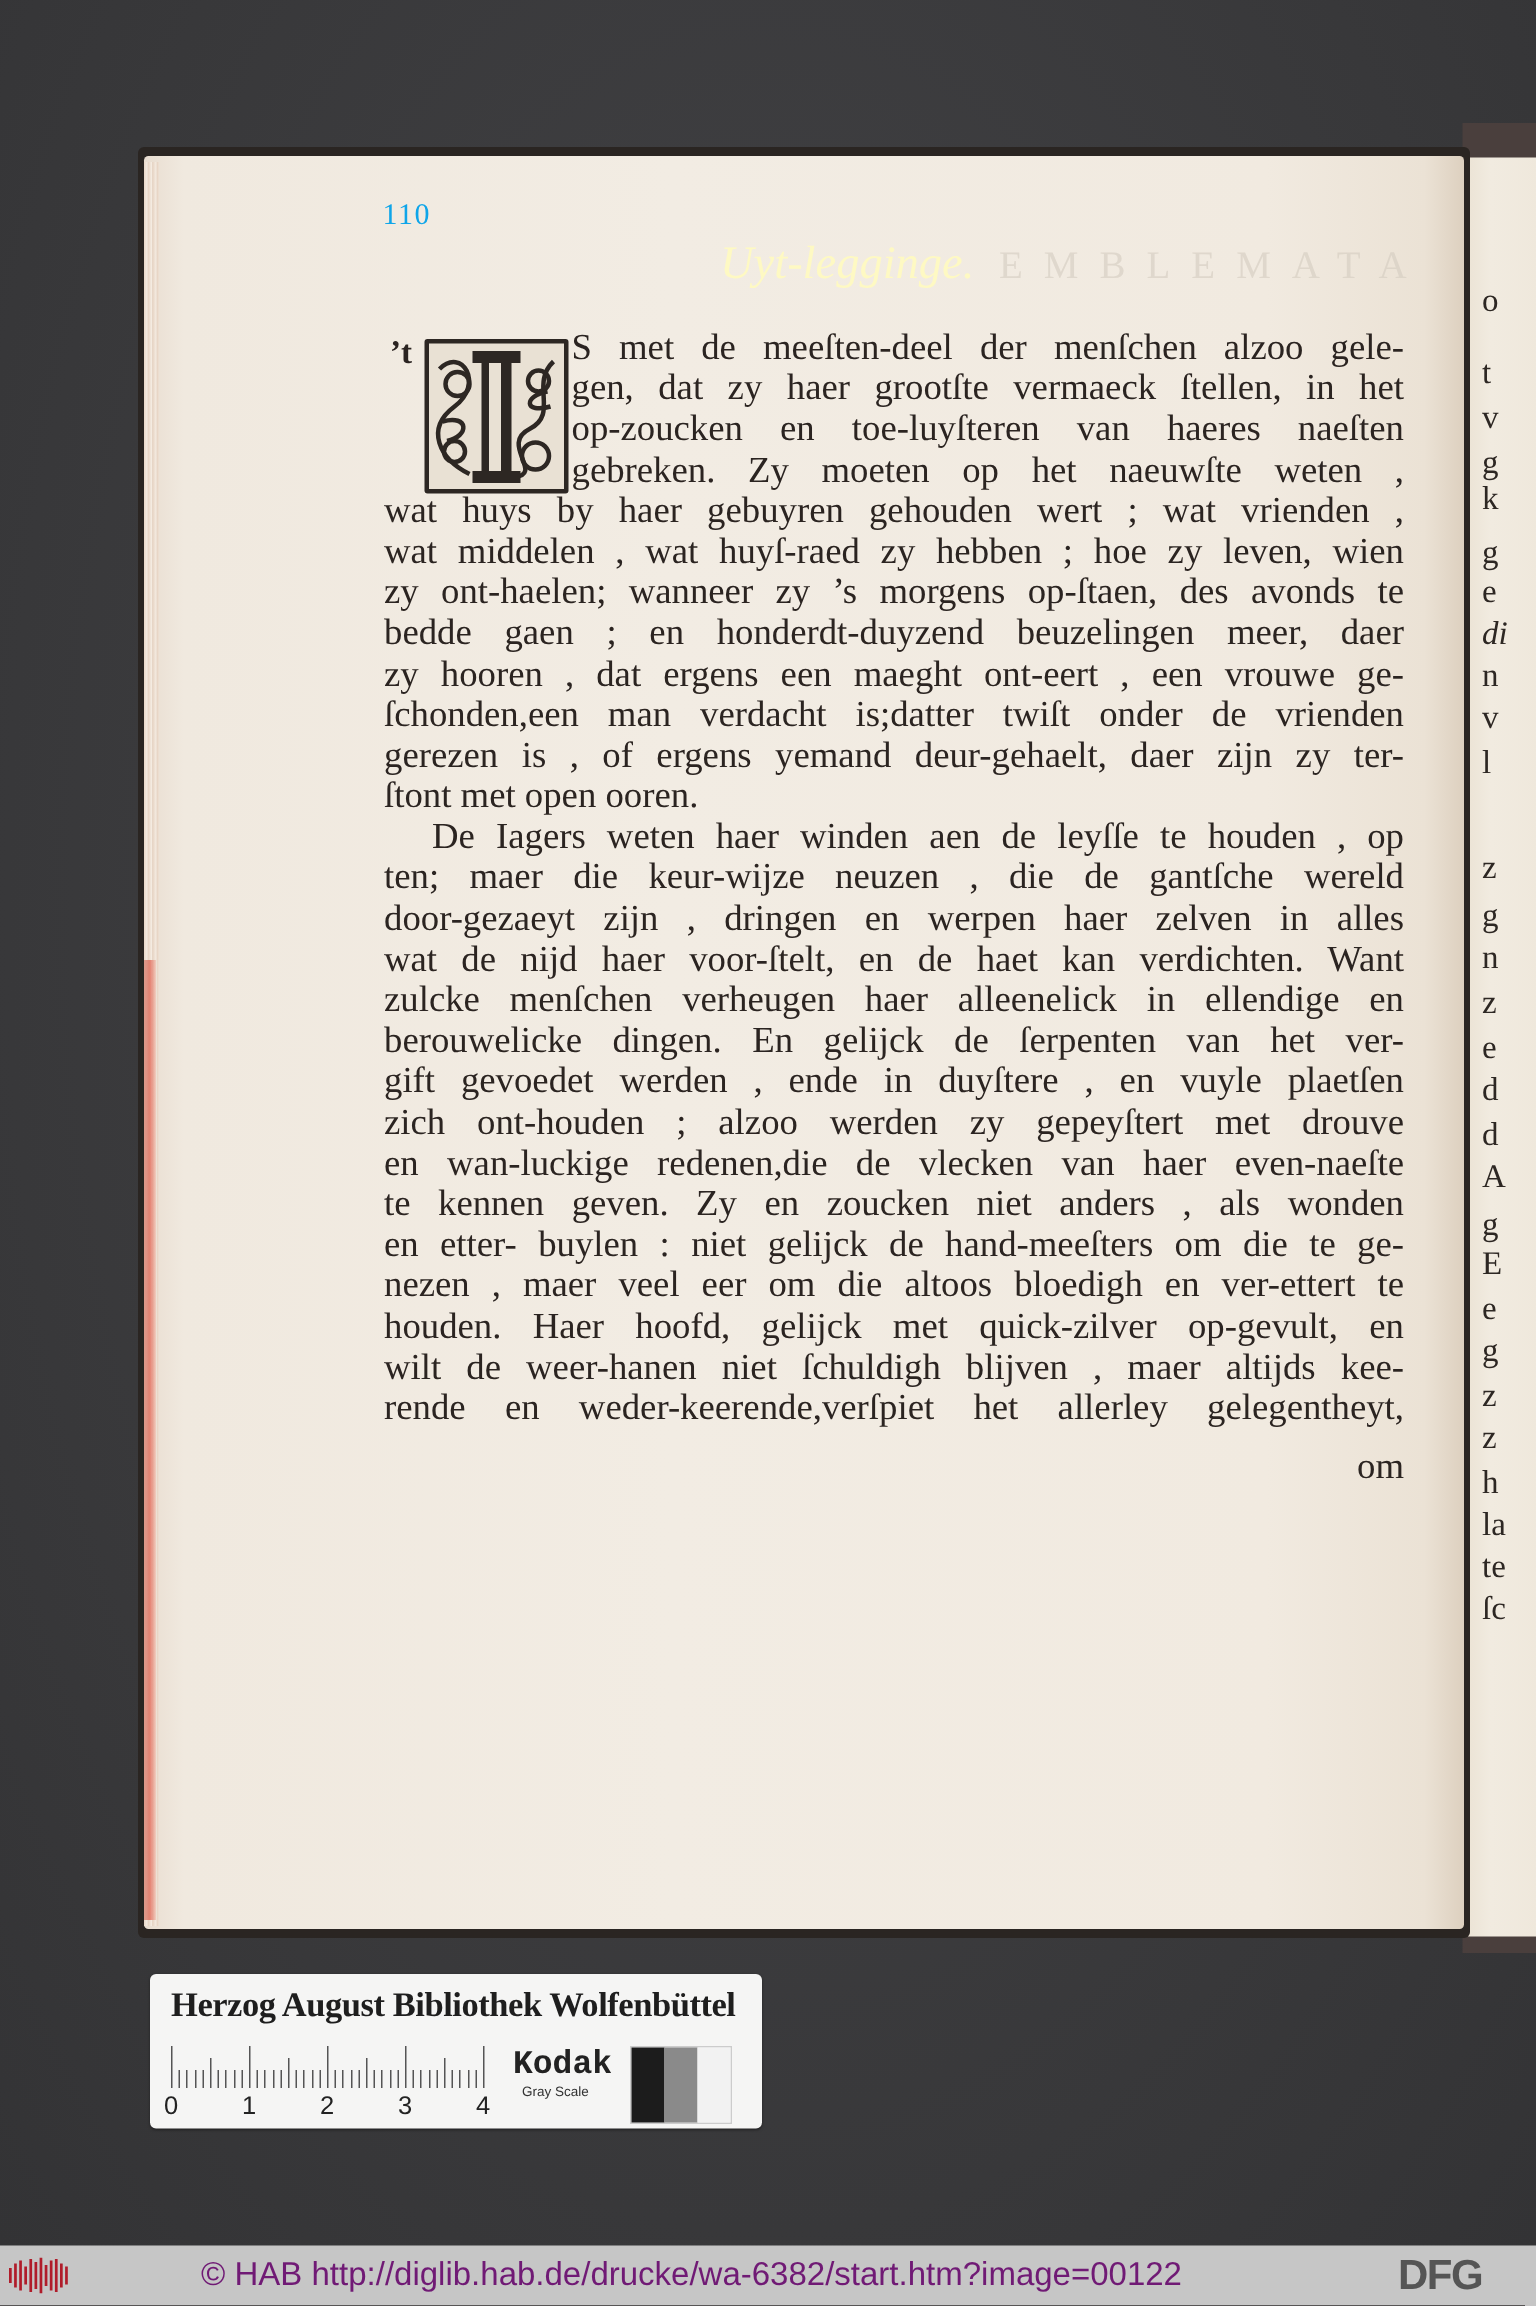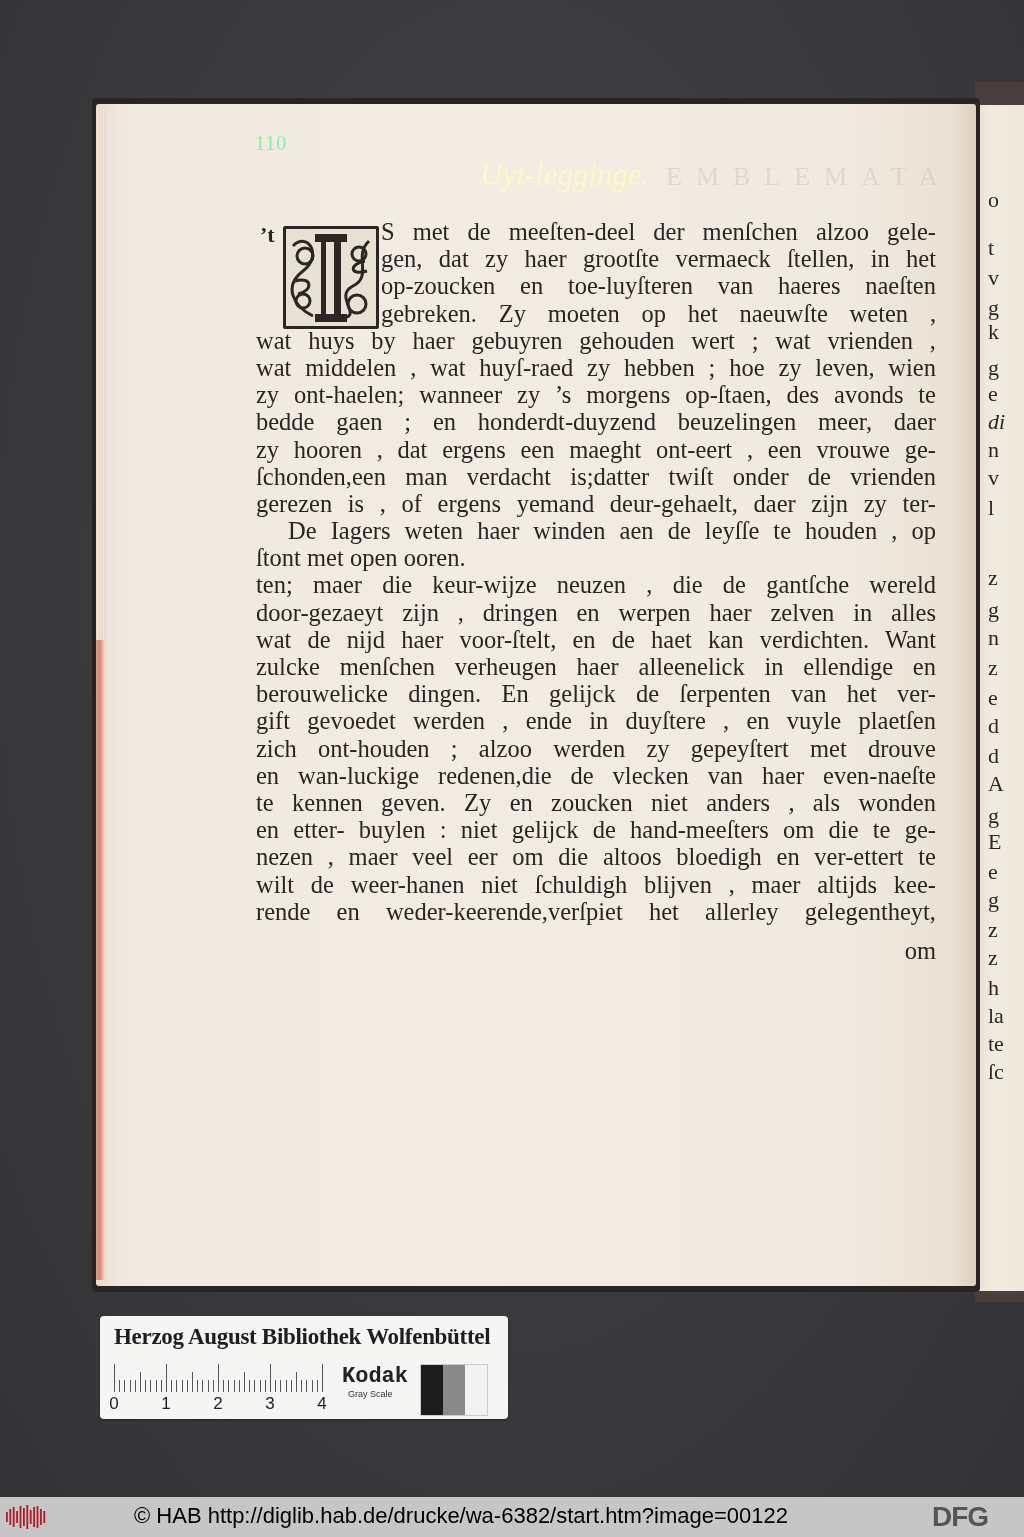--- a/index.html
+++ b/index.html
@@ -41,21 +41,21 @@
     .page-edge-red {
       position: absolute; left: 96px; top: 640px; width: 8px; height: 640px;
       background: linear-gradient(90deg, #d8897a 0%, #e26b5a 50%, #f0c7b8 100%);
       opacity: 0.8;
     }
     .page-edge-layers {
       position: absolute; left: 96px; top: 108px; width: 10px; height: 1176px;
       background: repeating-linear-gradient(90deg, #e8d6c6 0px, #f4ebe1 2px, #e0cbb9 3px);
     }
     .page-number {
-      position: absolute; left: 255px; top: 132px; font-size: 20px; color: #86efac; letter-spacing: 1px;
+      position: absolute; left: 255px; top: 132px; font-size: 20px; color: #0ea5e9; letter-spacing: 1px;
     }
     .heading {
       position: absolute; left: 480px; top: 157px; font-size: 31px; font-style: italic; color: #fef9c3; text-align: center;
     }
     .show-through {
       position: absolute; left: 620px; top: 162px; font-size: 26px; color: #d4ccc0; letter-spacing: 14px; opacity: 0.6; margin-left: 46px;
     }
     .dropcap-prefix {
       position: absolute; left: 260px; top: 222px; font-size: 22px; font-weight: bold; color: #2b2421;
     }
@@ -103,21 +103,21 @@
     }
     .grayscale div { flex: 1; }
     
     .footer {
       position: absolute; left: 0; top: 1497px; width: 1024px; height: 40px;
       background: #c6c6c6;
     }
     .footer-logo { position: absolute; left: 6px; top: 8px; width: 42px; height: 24px; }
     .footer-text {
       position: absolute; left: 134px; top: 6px; font-family: "Liberation Sans", sans-serif;
-      font-size: 22px; color: #000000; white-space: nowrap;
+      font-size: 22px; color: #701a75; white-space: nowrap;
     }
     .dfg {
       position: absolute; left: 932px; top: 4px; font-family: "Liberation Sans", sans-serif; font-weight: bold;
       font-size: 28px; color: #555; letter-spacing: -1px;
     }
   </style>
 </head>
 <body>
 
 <div class="backdrop"></div>
@@ -192,33 +192,34 @@
     <div class="line indent-drop">gen, dat zy haer grootſte vermaeck ſtellen, in het</div>
     <div class="line indent-drop">op-zoucken en toe-luyſteren van haeres naeſten</div>
     <div class="line indent-drop">gebreken.  Zy moeten op het naeuwſte weten ,</div>
     <div class="line">wat huys by haer gebuyren gehouden wert ; wat vrienden ,</div>
     <div class="line">wat middelen , wat huyſ-raed zy hebben ; hoe zy leven, wien</div>
     <div class="line">zy ont-haelen; wanneer zy ’s morgens op-ſtaen, des avonds te</div>
     <div class="line">bedde gaen ; en honderdt-duyzend beuzelingen meer, daer</div>
     <div class="line">zy hooren , dat ergens een maeght ont-eert ,  een vrouwe ge-</div>
     <div class="line">ſchonden,een man verdacht is;datter twiſt onder de vrienden</div>
     <div class="line">gerezen is ,  of ergens yemand deur-gehaelt, daer zijn zy ter-</div>
+    <div class="line last">ſtont met open ooren.</div>
     <div class="line para-start">De Iagers weten haer winden aen de leyſſe te houden , op</div>
-    <div class="line last">ſtont met open ooren.</div>
     <div class="line">ten; maer die keur-wijze neuzen , die de gantſche wereld</div>
     <div class="line">door-gezaeyt zijn , dringen en werpen haer zelven in alles</div>
     <div class="line">wat de nijd haer voor-ſtelt, en de haet kan verdichten. Want</div>
     <div class="line">zulcke menſchen verheugen haer alleenelick in ellendige en</div>
     <div class="line">berouwelicke dingen.  En gelijck de ſerpenten van het ver-</div>
     <div class="line">gift gevoedet werden , ende in duyſtere , en vuyle plaetſen</div>
     <div class="line">zich ont-houden ; alzoo werden zy gepeyſtert met drouve</div>
     <div class="line">en wan-luckige redenen,die de vlecken van haer even-naeſte</div>
     <div class="line">te kennen geven.  Zy en zoucken niet anders ,  als wonden</div>
     <div class="line">en etter- buylen : niet gelijck de hand-meeſters om die te ge-</div>
     <div class="line">nezen , maer veel eer om die altoos bloedigh en ver-ettert te</div>
+    <div class="line">houden.  Haer hoofd, gelijck met quick-zilver op-gevult, en</div>
     <div class="line">wilt de weer-hanen niet ſchuldigh blijven , maer altijds kee-</div>
     <div class="line">rende en weder-keerende,verſpiet het allerley gelegentheyt,</div>
     <div class="line catch">om</div>
   </div>
 
 <div class="label-card">
   <div class="label-title">Herzog August Bibliothek Wolfenbüttel</div>
   <div class="ruler" id="ruler">
       <div class="tick" style="left: 0px; height: 28px;"></div>
       <div class="tick" style="left: 5.2px; height: 12px;"></div>

